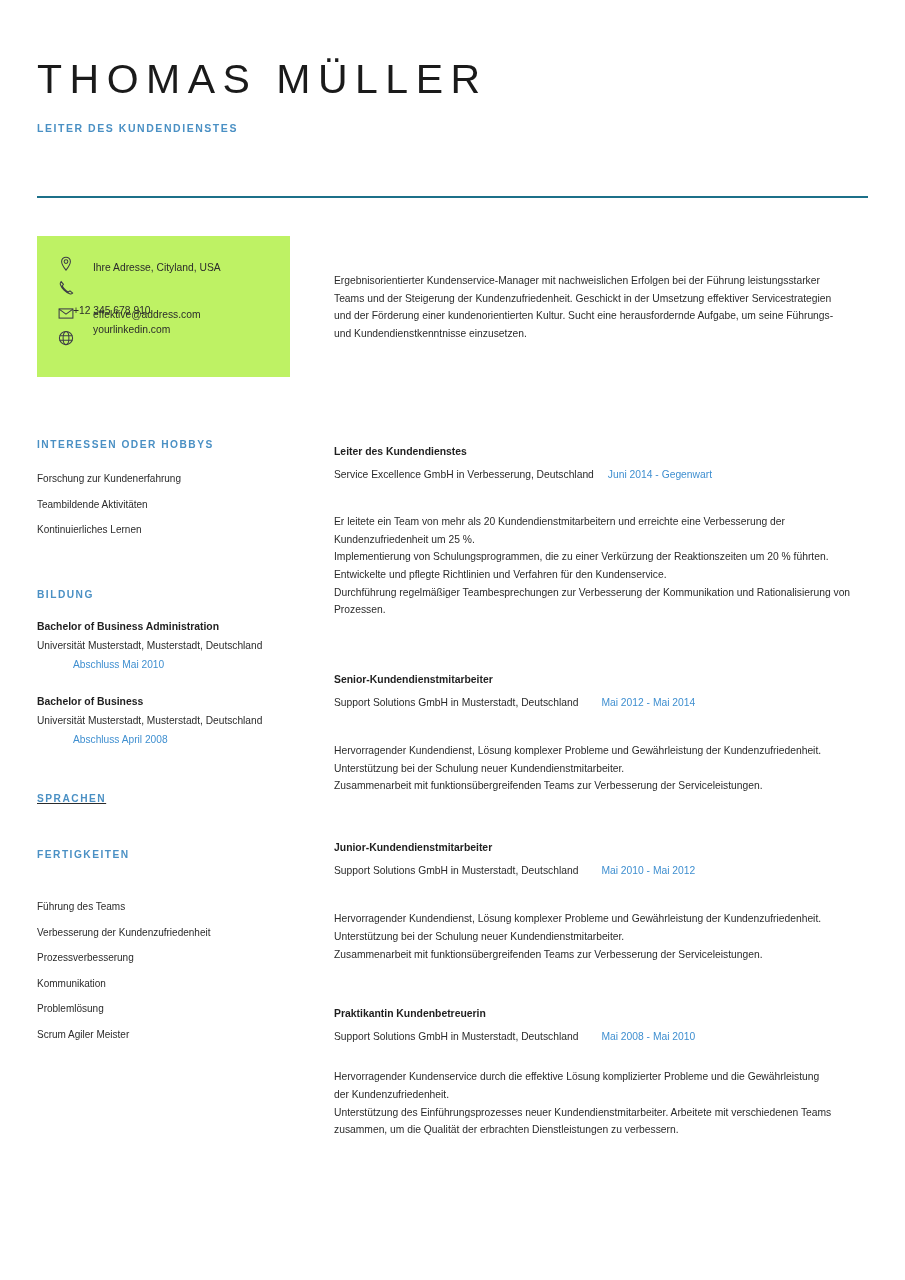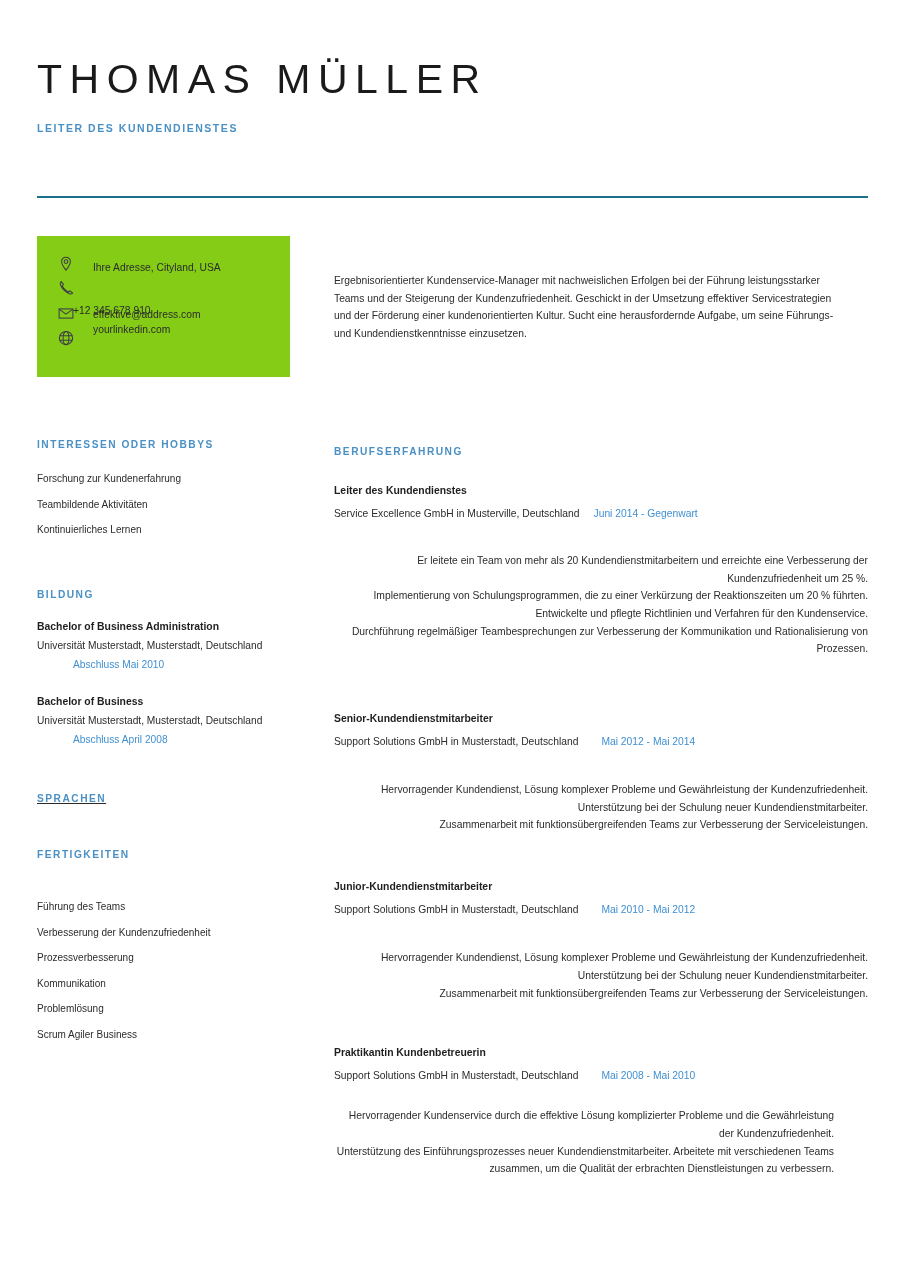--- a/index.html
+++ b/index.html
@@ -66,21 +66,21 @@
     top: 250px;
     width: 534px;
   }
 
   
   .contact-card {
     position: relative;
     margin-left: 37px;
     width: 253px;
     height: 141px;
-    background: #84cc16;
+    background: #bef264;
     box-sizing: border-box;
   }
   .contact-row {
     position: absolute;
     display: flex;
     align-items: flex-start;
     left: 19px;
     width: 230px;
   }
   .contact-row .ci {
@@ -178,21 +178,20 @@
   .job-date {
     font-size: 10.3px;
     color: #3f8fd0;
     white-space: nowrap;
   }
   .job-desc {
     font-size: 10.3px;
     line-height: 1.72;
     color: #2b2b2b;
     white-space: pre-line;
-    text-align: right;
   }
 </style>
 </head>
 <body>
 
 <div class="page">
 
   <div class="header">
     <div class="name">THOMAS MÜLLER</div>
     <div class="job-title">LEITER DES KUNDENDIENSTES</div>
@@ -273,41 +272,40 @@
     </div>
 
     <div class="lsec" style="margin-top:45px;">
       <div class="sec-head">FERTIGKEITEN</div>
       <div class="lsec-list" style="margin-top:40px;">
         <div class="li">Führung des Teams</div>
         <div class="li">Verbesserung der Kundenzufriedenheit</div>
         <div class="li">Prozessverbesserung</div>
         <div class="li">Kommunikation</div>
         <div class="li">Problemlösung</div>
-        <div class="li">Scrum Agiler Business</div>
+        <div class="li">Scrum Agiler Meister</div>
       </div>
     </div>
 
   </div>
 
   <div class="right-col">
 
     <div>
       <div class="rsec-body">
         <div class="summary-text">Ergebnisorientierter Kundenservice-Manager mit nachweislichen Erfolgen bei der Führung leistungsstarker Teams und der Steigerung der Kundenzufriedenheit. Geschickt in der Umsetzung effektiver Servicestrategien und der Förderung einer kundenorientierten Kultur. Sucht eine herausfordernde Aufgabe, um seine Führungs- und Kundendienstkenntnisse einzusetzen.</div>
       </div>
     </div>
 
     <div style="margin-top:103px;">
-      <div class="sec-head">BERUFSERFAHRUNG</div>
 
       <div class="job" style="margin-top:28px;">
         <div class="job-role">Leiter des Kundendienstes</div>
         <div class="job-line">
-          <span class="job-company">Service Excellence GmbH in Musterville, Deutschland</span>
+          <span class="job-company">Service Excellence GmbH in Verbesserung, Deutschland</span>
           <span class="job-date" style="margin-left:14px;">Juni 2014 - Gegenwart</span>
         </div>
         <div class="job-desc" style="margin-top:33px;">Er leitete ein Team von mehr als 20 Kundendienstmitarbeitern und erreichte eine Verbesserung der Kundenzufriedenheit um 25 %.
 Implementierung von Schulungsprogrammen, die zu einer Verkürzung der Reaktionszeiten um 20 % führten.
 Entwickelte und pflegte Richtlinien und Verfahren für den Kundenservice.
 Durchführung regelmäßiger Teambesprechungen zur Verbesserung der Kommunikation und Rationalisierung von Prozessen.</div>
       </div>
 
       <div class="job" style="margin-top:55px;">
         <div class="job-role">Senior-Kundendienstmitarbeiter</div>

